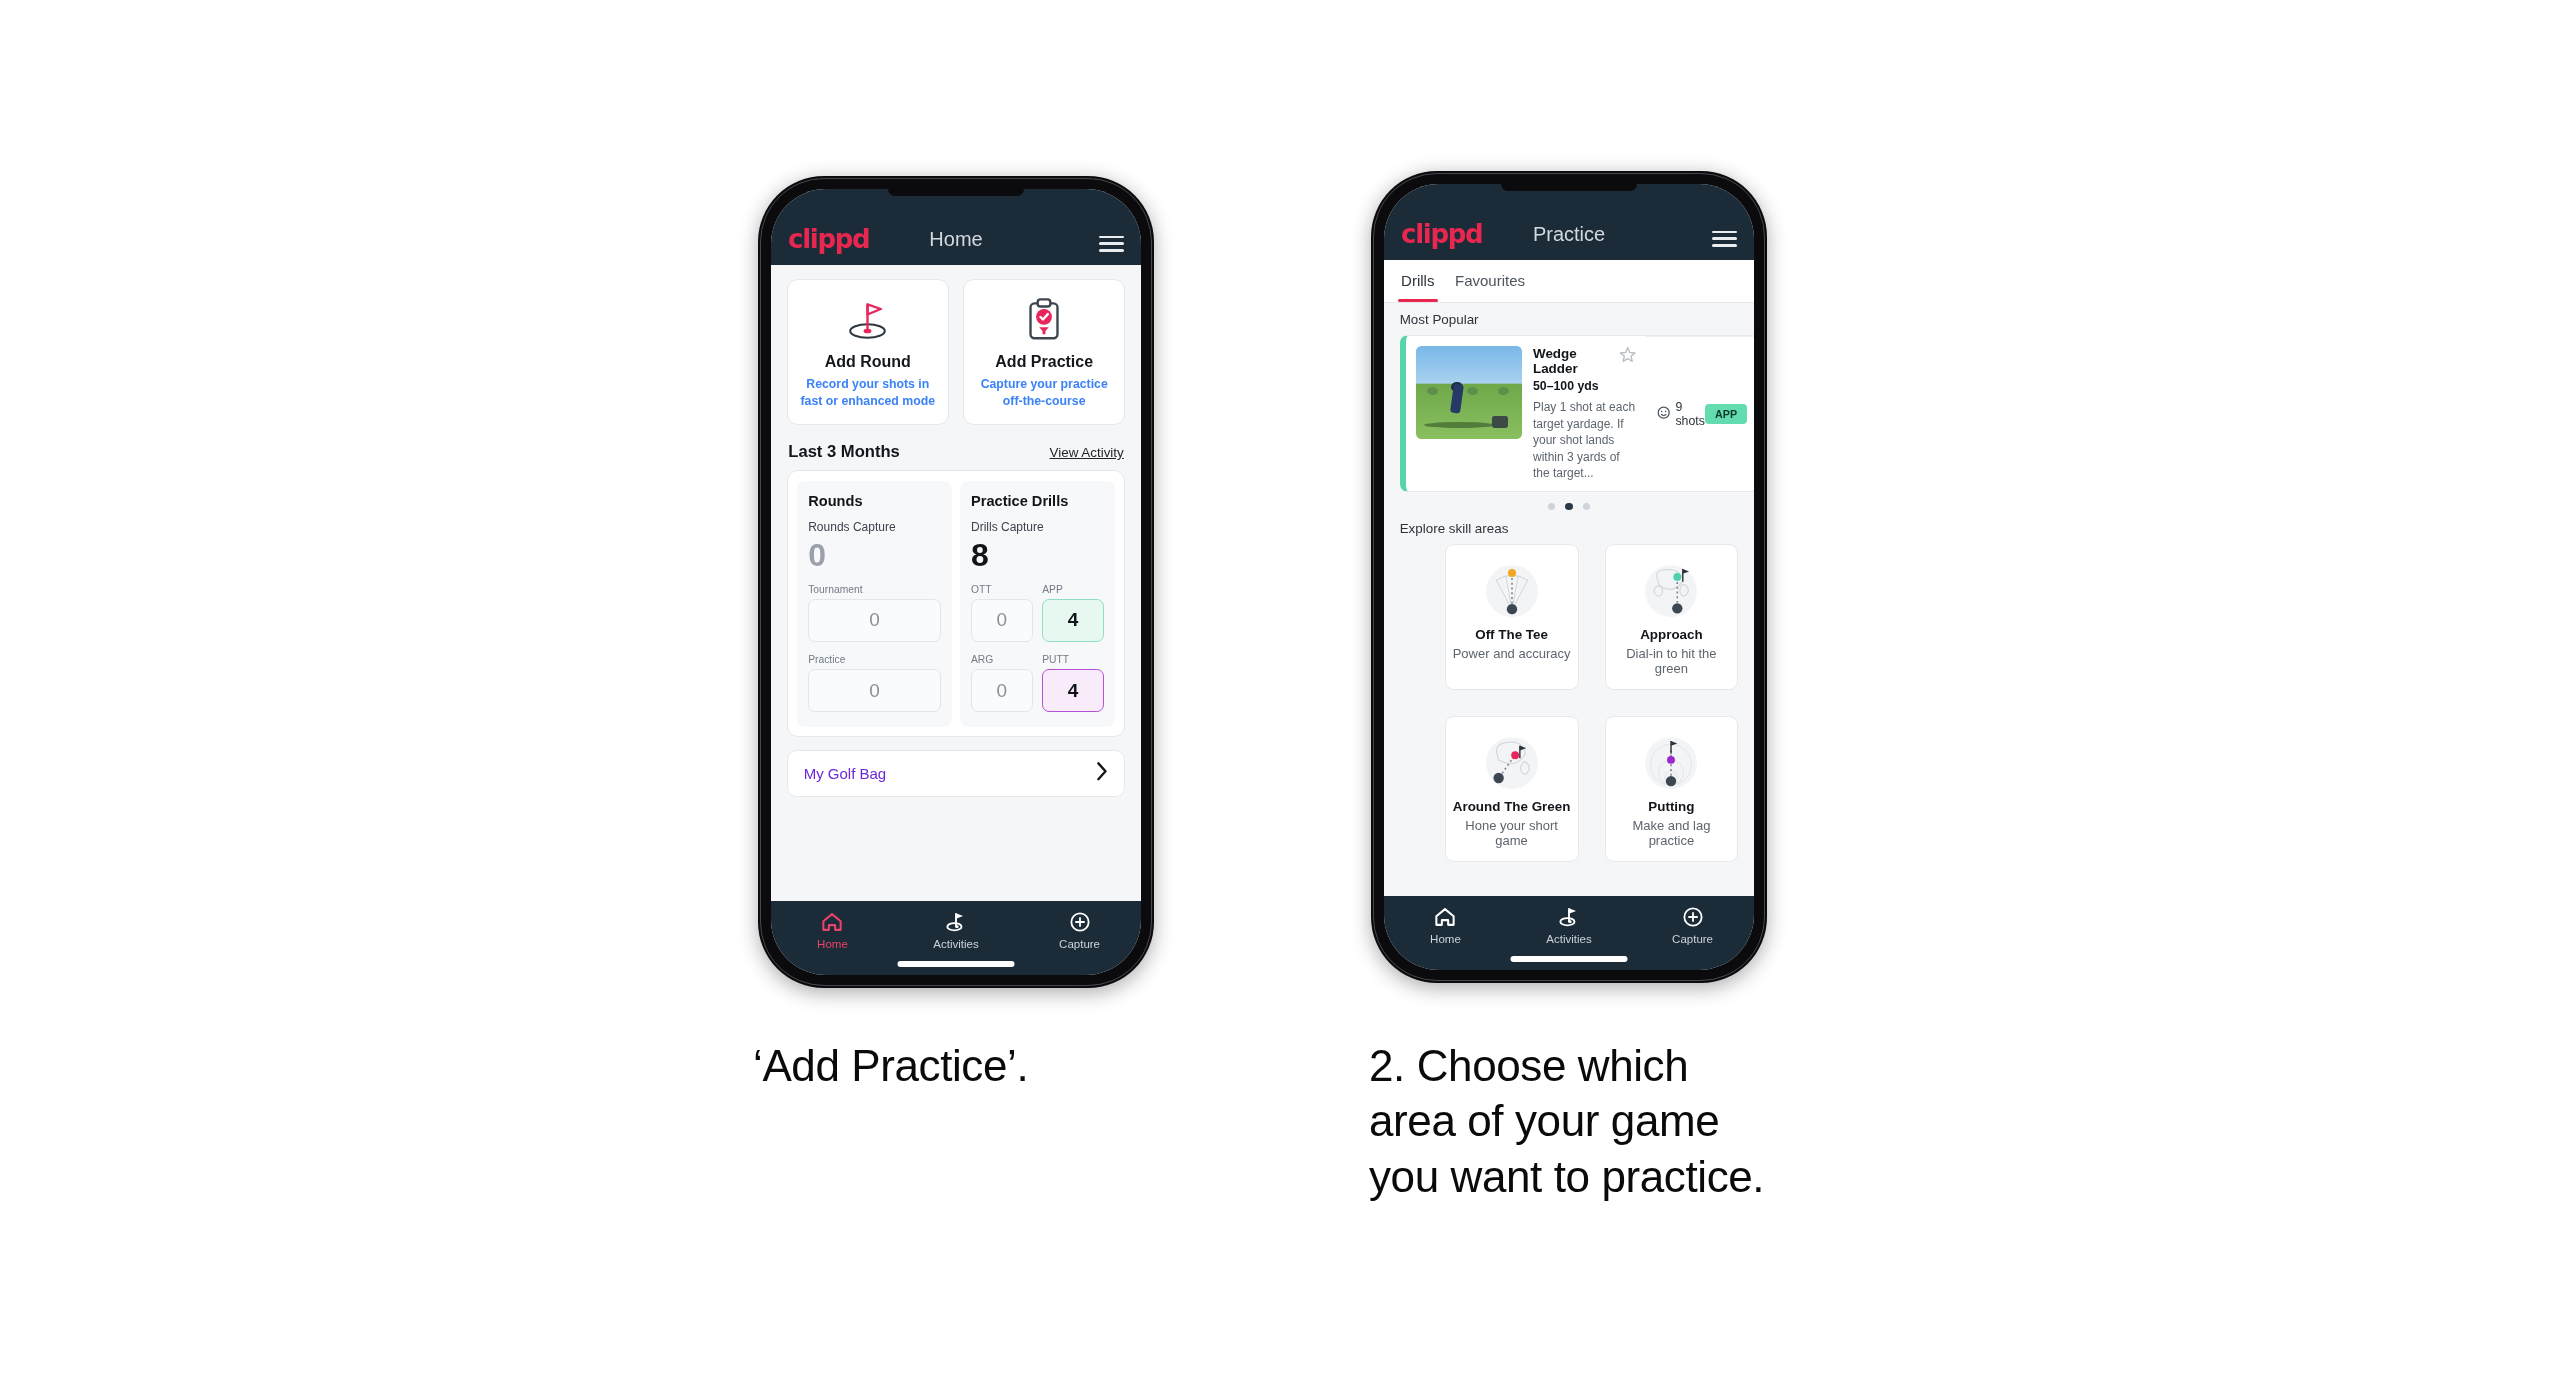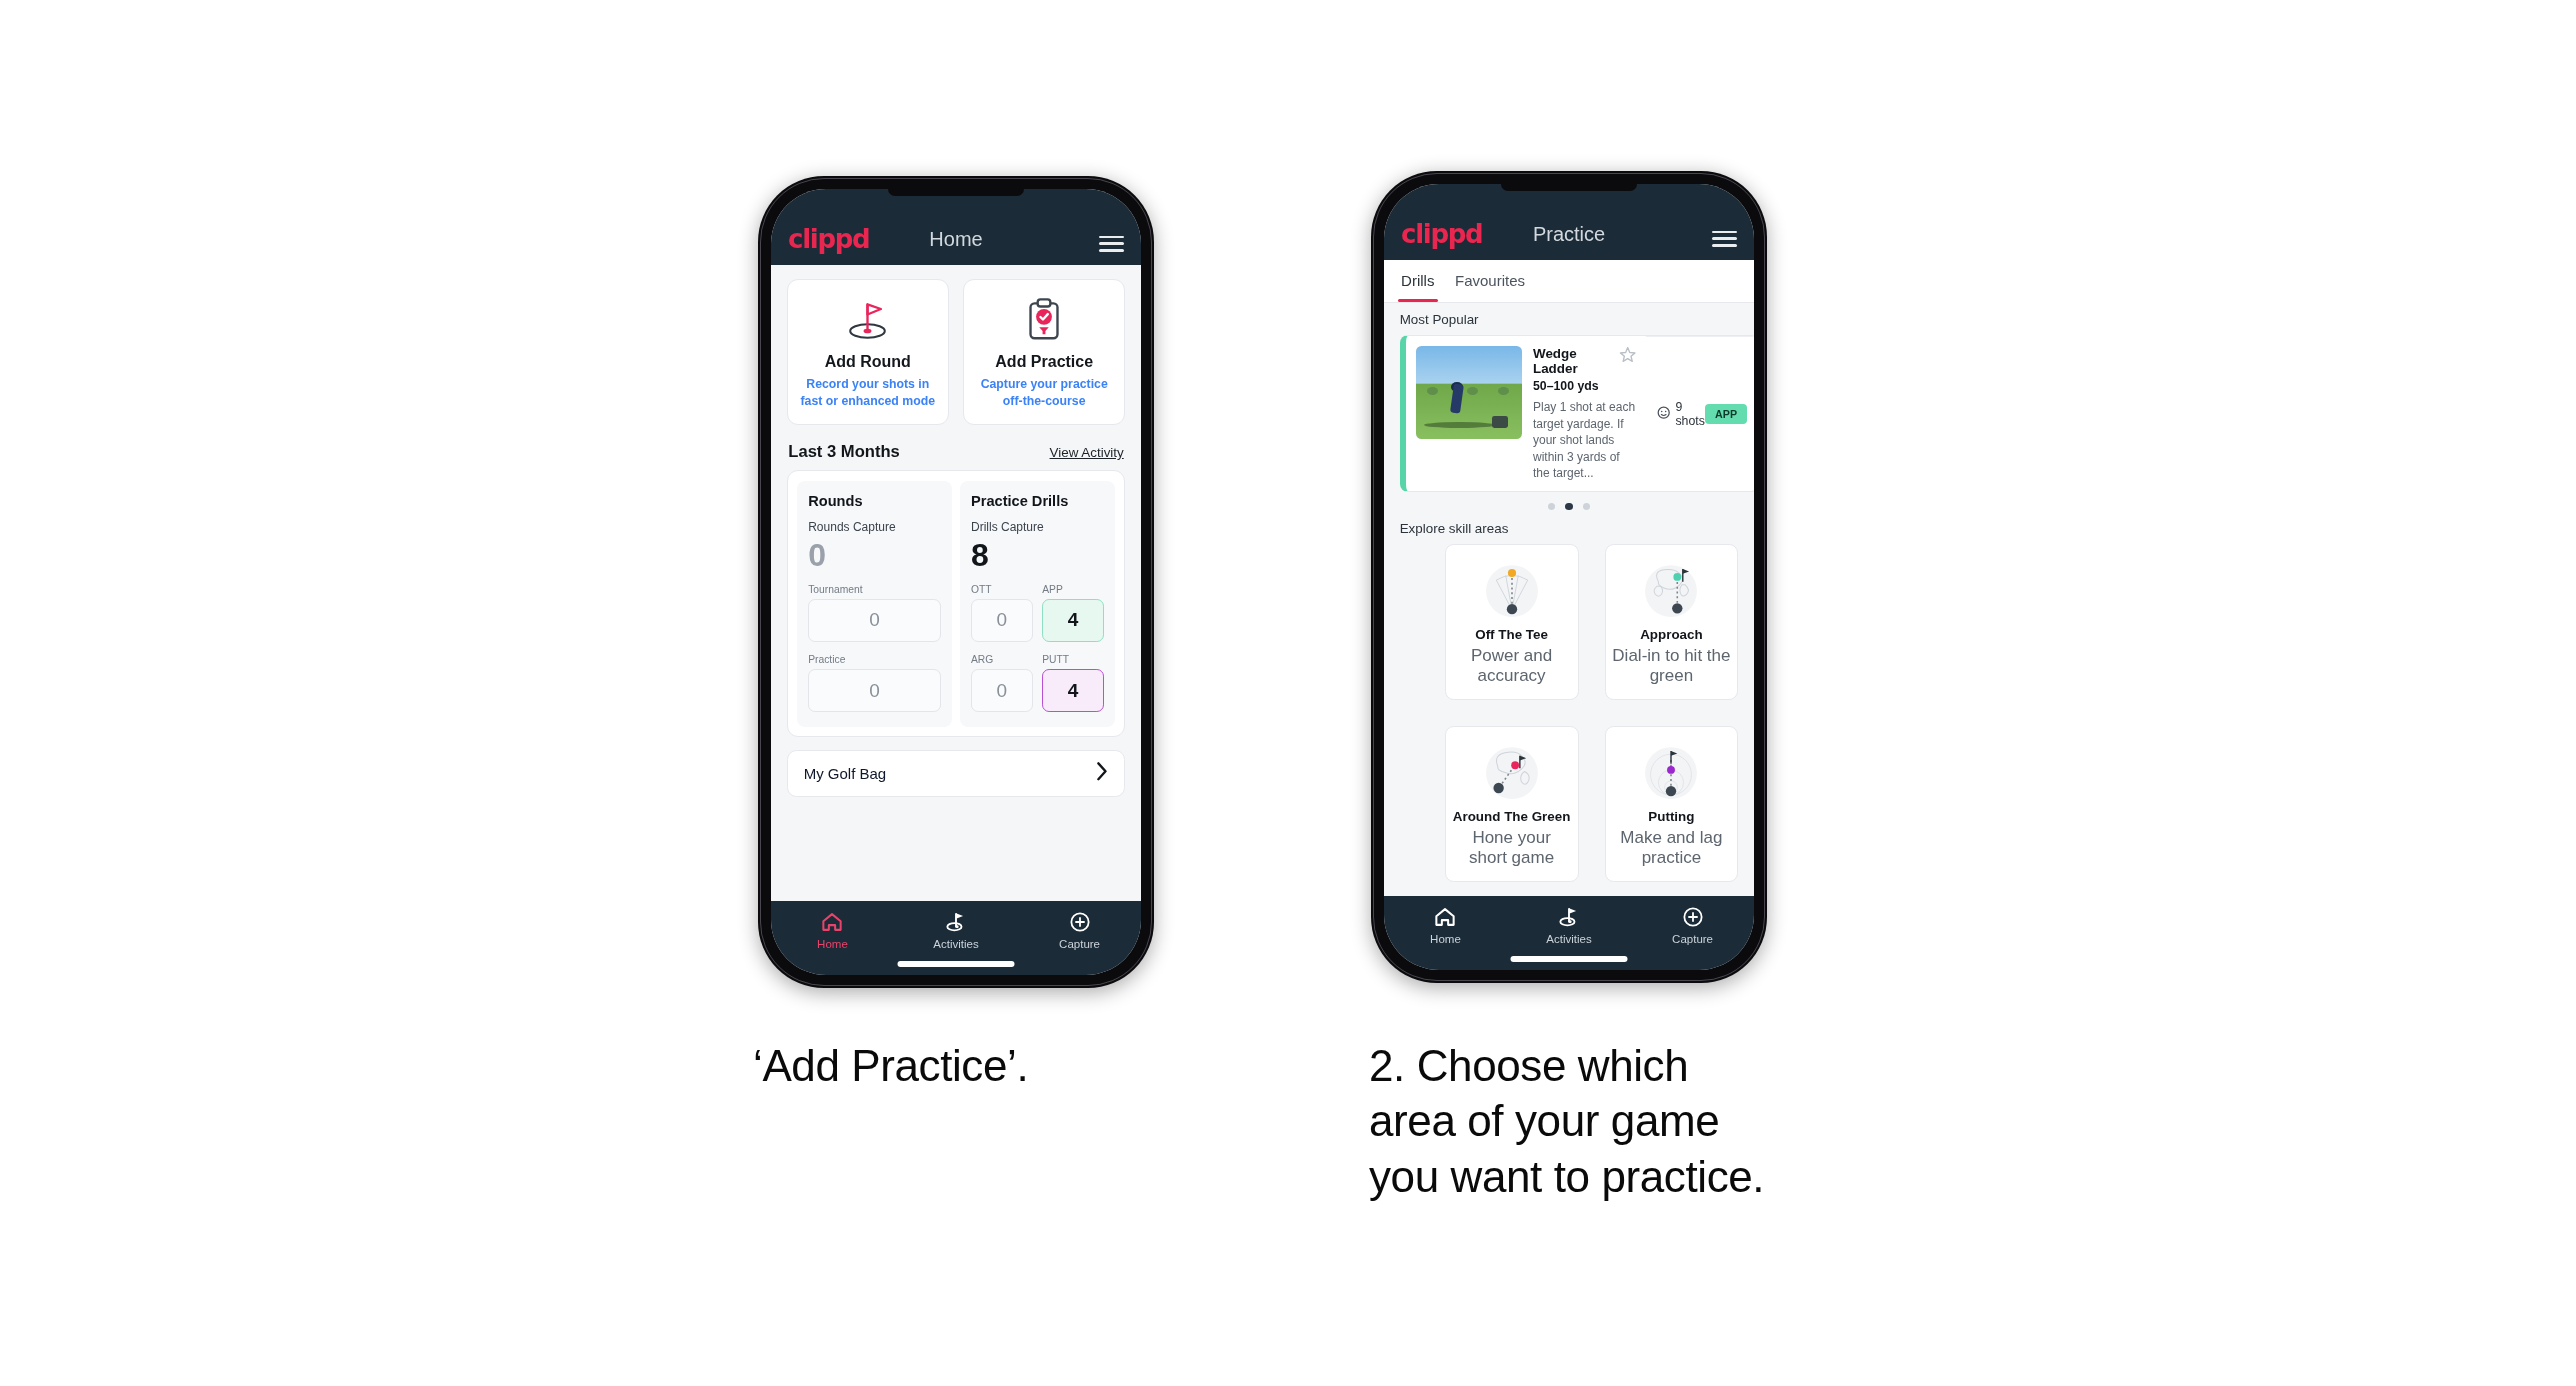--- a/index.html
+++ b/index.html
@@ -93,21 +93,21 @@
   .grid2 { display: flex; gap: 9.5px; }
   .grid2 > div { flex: 1; }
   .box.app { background: #e7f8f1; border-color: #8fe0c2; color: #12161b; font-weight: 700; }
   .box.putt { background: #f8ecfb; border-color: #b84fd4; color: #12161b; font-weight: 700; }
 
   .bag-row {
     margin-top: 12.7px; background: #fff; border: 0.8px solid #e6e8ec; border-radius: 9.5px;
     height: 47px; display: flex; align-items: center; justify-content: space-between;
     padding: 0 16px;
   }
-  .bag-label { font-size: 15px; color: #0f172a; }
+  .bag-label { font-size: 15px; color: #6d28d9; }
   .chev { color: #12161b; font-size: 20.6px; line-height: 1; font-weight: 600; }
 
   
   .bnav {
     flex: 0 0 74px; background: #1b2b38; display: flex; align-items: flex-start;
     padding-top: 9.5px; position: relative;
   }
   .bnav-item { flex: 1; display: flex; flex-direction: column; align-items: center; gap: 4.7px; }
   .bnav-lab { font-size: 11.5px; color: #ccd3da; }
   .bnav-item.active .bnav-lab { color: #e8436a; }
@@ -166,21 +166,21 @@
   .dot { width: 7.1px; height: 7.1px; border-radius: 50%; background: #ced3d9; }
   .dot.on { background: #2b3846; }
 
   .skills-grid { display: grid; grid-template-columns: 1fr 1fr; gap: 26px; padding: 0 16px; margin-left: 45px; }
   .skill {
     background: #fff; border: 0.8px solid #e6e8ec; border-radius: 8.7px;
     padding: 11px 6.3px 12.7px; text-align: center;
   }
   .skill-ico { height: 68px; display: flex; align-items: center; justify-content: center; }
   .skill-t { font-size: 13.4px; font-weight: 700; color: #12161b; margin-top: 3.2px; }
-  .skill-s { font-size: 17px; color: #5d656e; margin-top: 4px; }
+  .skill-s { font-size: 13px; color: #5d656e; margin-top: 4px; }
 
   
   .caption {
     position: absolute; font-family: "Liberation Sans", sans-serif;
     font-size: 44px; line-height: 1.26; color: #0a0a0a; letter-spacing: -0.4px;
   }
 </style>
 </head>
 <body>
 

